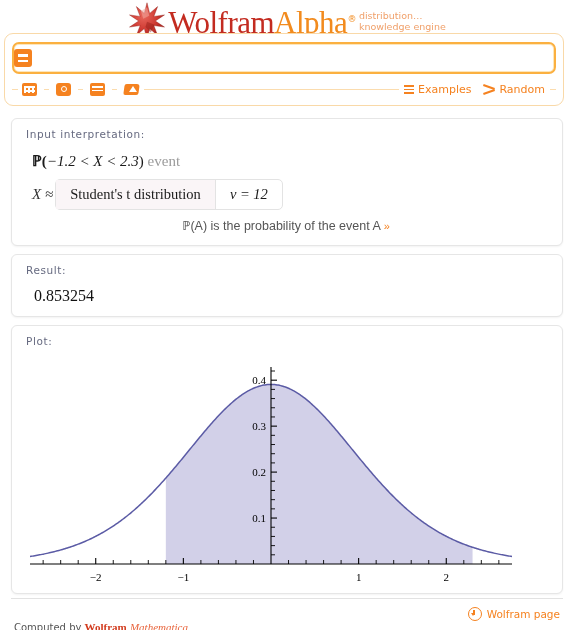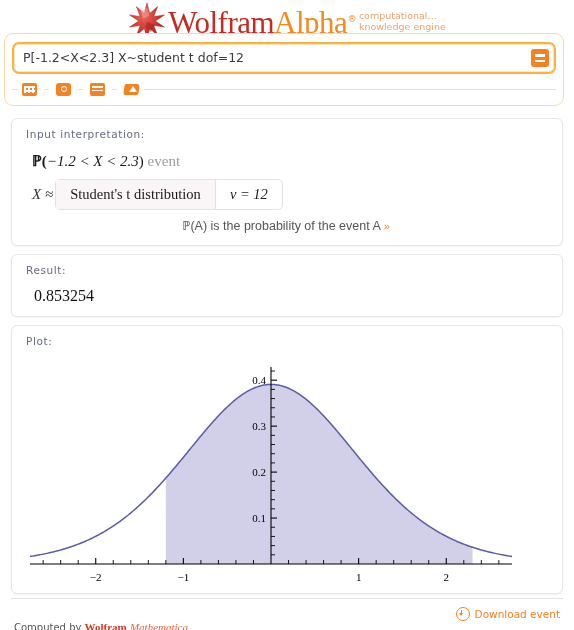--- a/index.html
+++ b/index.html
@@ -390,42 +390,51 @@
         <g fill="#f0a79f" opacity="0.55">
           <polygon points="50,14 56,36 40,44 34,24"></polygon>
         </g>
         <g fill="#8d1a14" opacity="0.45">
           <polygon points="50,52 70,60 60,80 46,66"></polygon>
         </g>
       </svg>
     </div>
     <div class="wordmark"><span class="wm-wolfram">Wolfram</span><span class="wm-alpha">Alpha</span><span class="wm-reg">®</span></div>
     <div class="tagline">
-      <div>computational…</div>
+      <div>distribution…</div>
       <div>knowledge engine</div>
     </div>
   </div>
 </div>
 
 <div class="query-panel">
   <div class="inputbar">
-    <input class="qinput" type="text" value="P[-1.2&lt;X&lt;2.3] X~student t dof=12" placeholder="Enter what you want to calculate or know about" style="">
     <div class="eqbtn"></div>
   </div>
 
   <div class="toolrow">
     <div class="toolrow-line"></div>
     <div class="tool-icons">
       <div class="ticon keyboard"></div>
       <div class="dash"></div>
       <div class="ticon camera"></div>
       <div class="dash"></div>
       <div class="ticon table"></div>
       <div class="dash"></div>
       <div class="ticon upload"></div>
+    </div>
+    <div class="toollinks">
+      <span class="tlink">
+        <span class="ico-lines"></span>
+        <span>Examples</span>
+      </span>
+      <span class="tlink">
+        <span class="ico-shuffle"></span>
+        <span>Random</span>
+      </span>
     </div>
   </div>
 </div>
 
 <div class="pods">
 
   <div class="pod">
     <div class="pod-title">Input interpretation:</div>
     <div class="pod-body">
       <div class="mathline"><span class="bb">ℙ(</span><span class="ital">−1.2 &lt; X &lt; 2.3</span><span>)</span> <span class="graytext">event</span></div>
@@ -515,15 +524,15 @@
         </svg>
     </div>
   </div>
 
 </div>
 
 <div class="footer">
   <div class="computed"><span>Computed by</span> <span class="mm-wolfram">Wolfram</span> <span class="mm-math">Mathematica</span></div>
   <a class="dl" href="#">
     <span class="dl-ico"></span>
-    <span>Download event</span>
+    <span>Wolfram page</span>
   </a>
 </div>
 
 </body></html>

